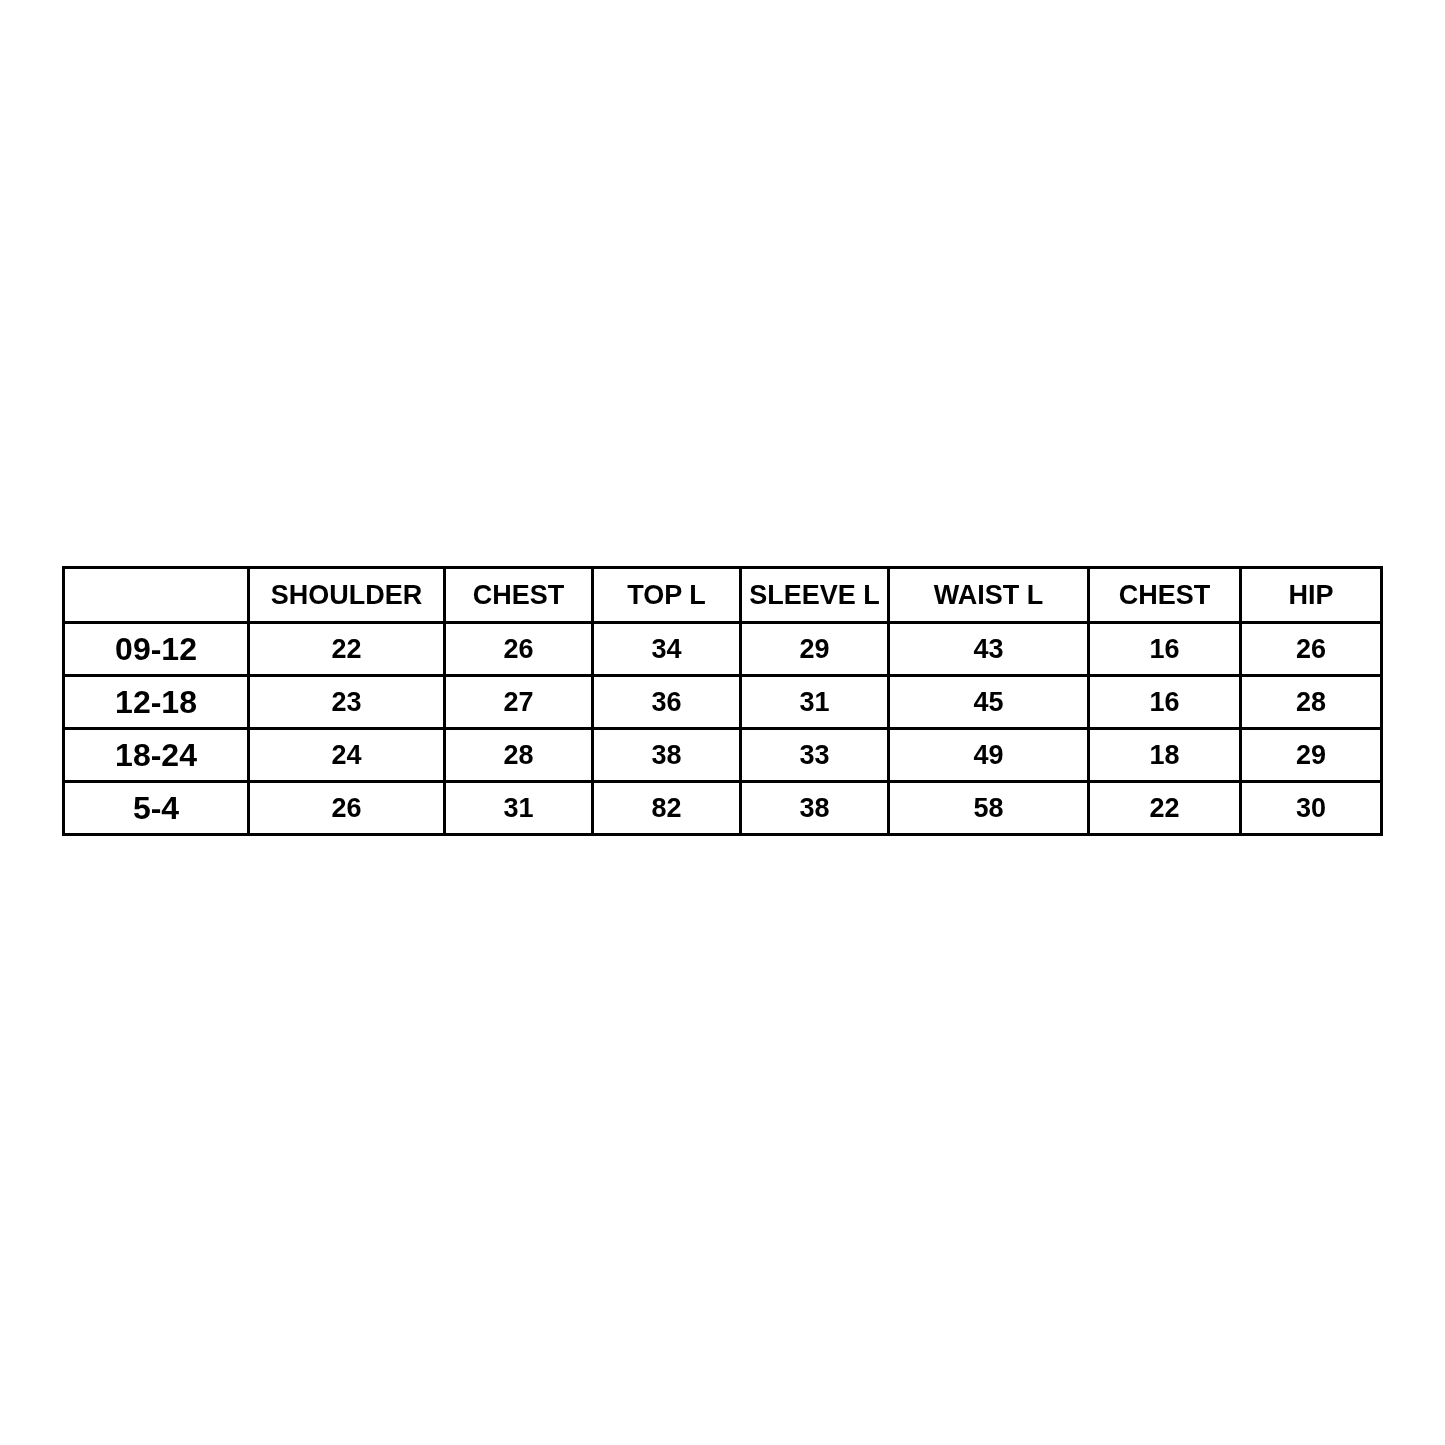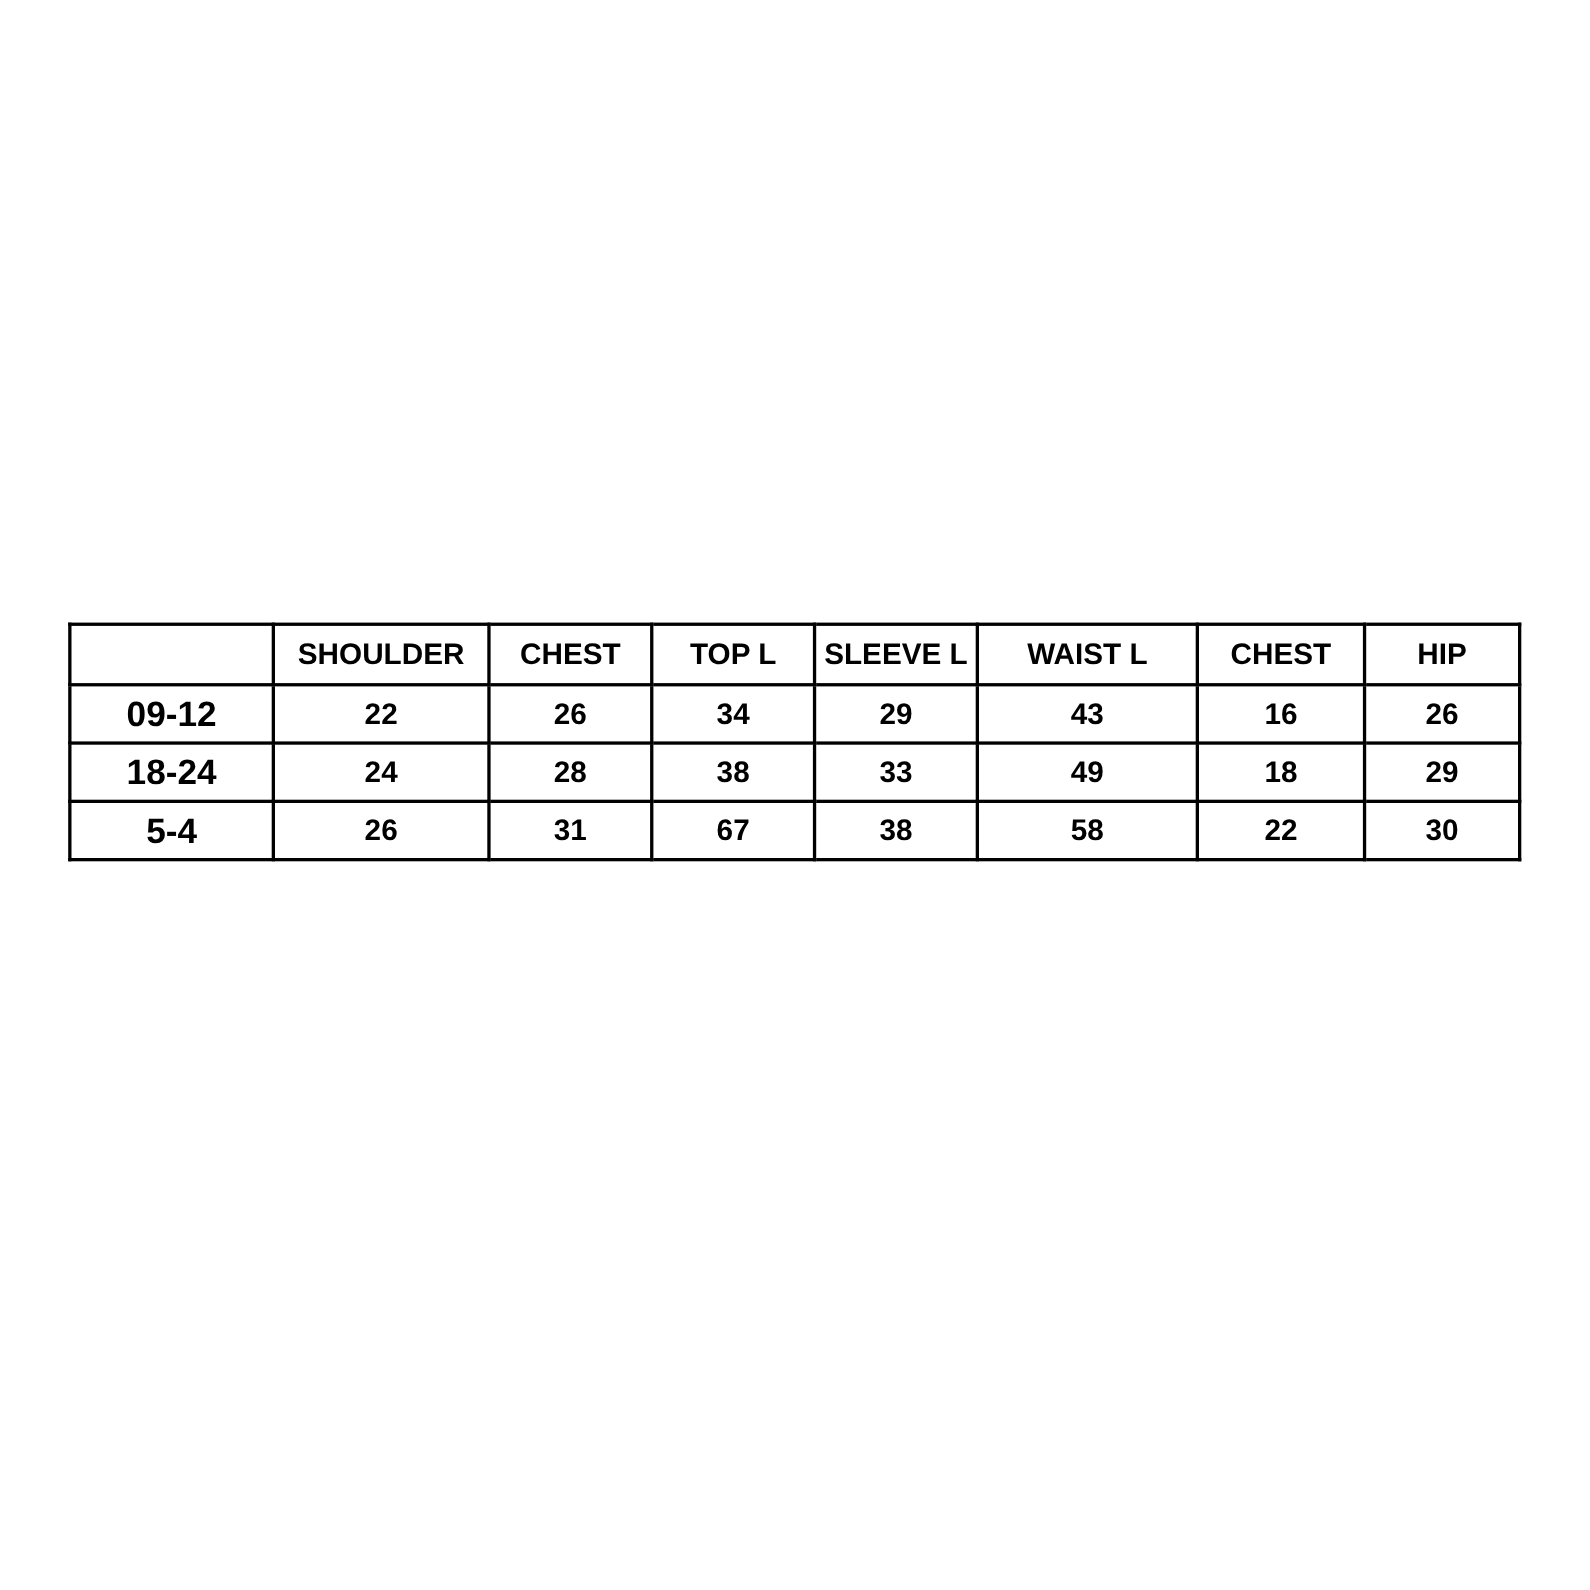--- a/index.html
+++ b/index.html
@@ -87,34 +87,44 @@
         <td class="row-head">09-12</td>
         <td>22</td>
         <td>26</td>
         <td>34</td>
         <td>29</td>
         <td>43</td>
         <td>16</td>
         <td>26</td>
       </tr>
       <tr>
+        <td class="row-head">12-18</td>
+        <td>23</td>
+        <td>27</td>
+        <td>36</td>
+        <td>31</td>
+        <td>45</td>
+        <td>16</td>
+        <td>28</td>
+      </tr>
+      <tr>
         <td class="row-head">18-24</td>
         <td>24</td>
         <td>28</td>
         <td>38</td>
         <td>33</td>
         <td>49</td>
         <td>18</td>
         <td>29</td>
       </tr>
       <tr>
         <td class="row-head">5-4</td>
         <td>26</td>
         <td>31</td>
-        <td>67</td>
+        <td>82</td>
         <td>38</td>
         <td>58</td>
         <td>22</td>
         <td>30</td>
       </tr>
     </tbody>
   </table>
 </div>
 
 </body></html>

